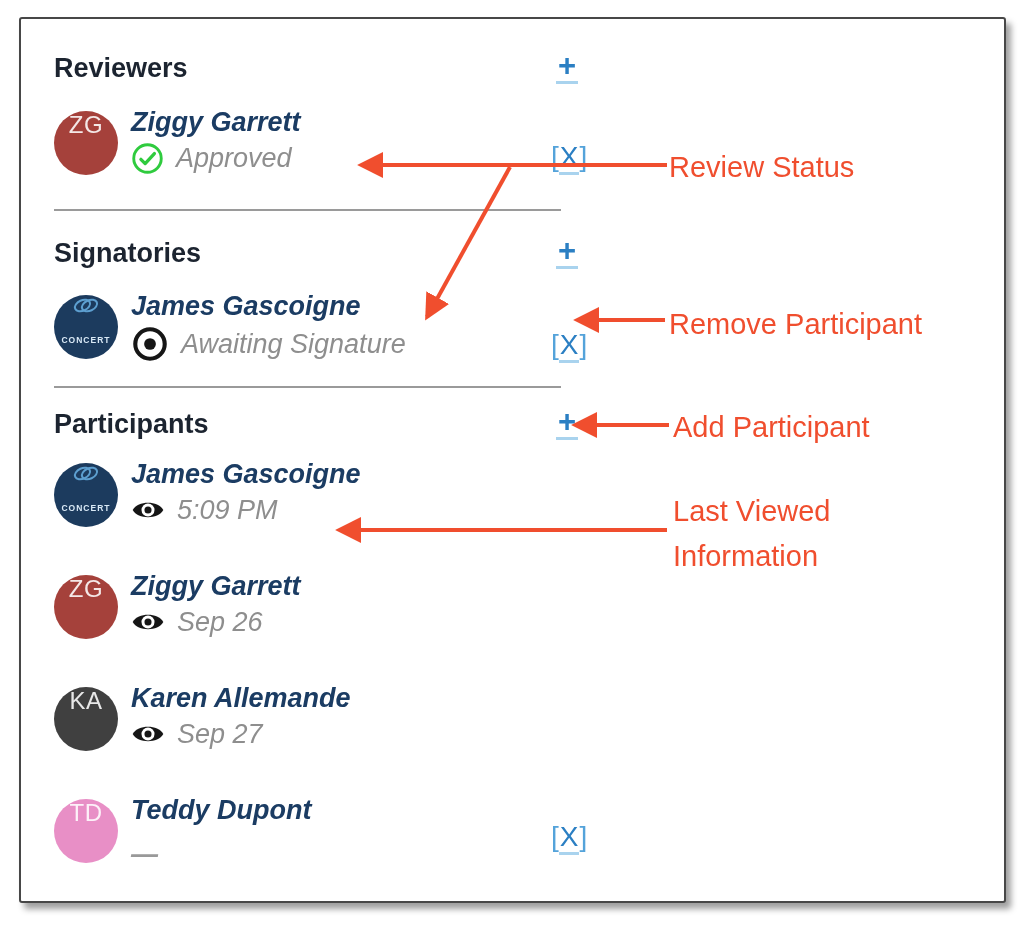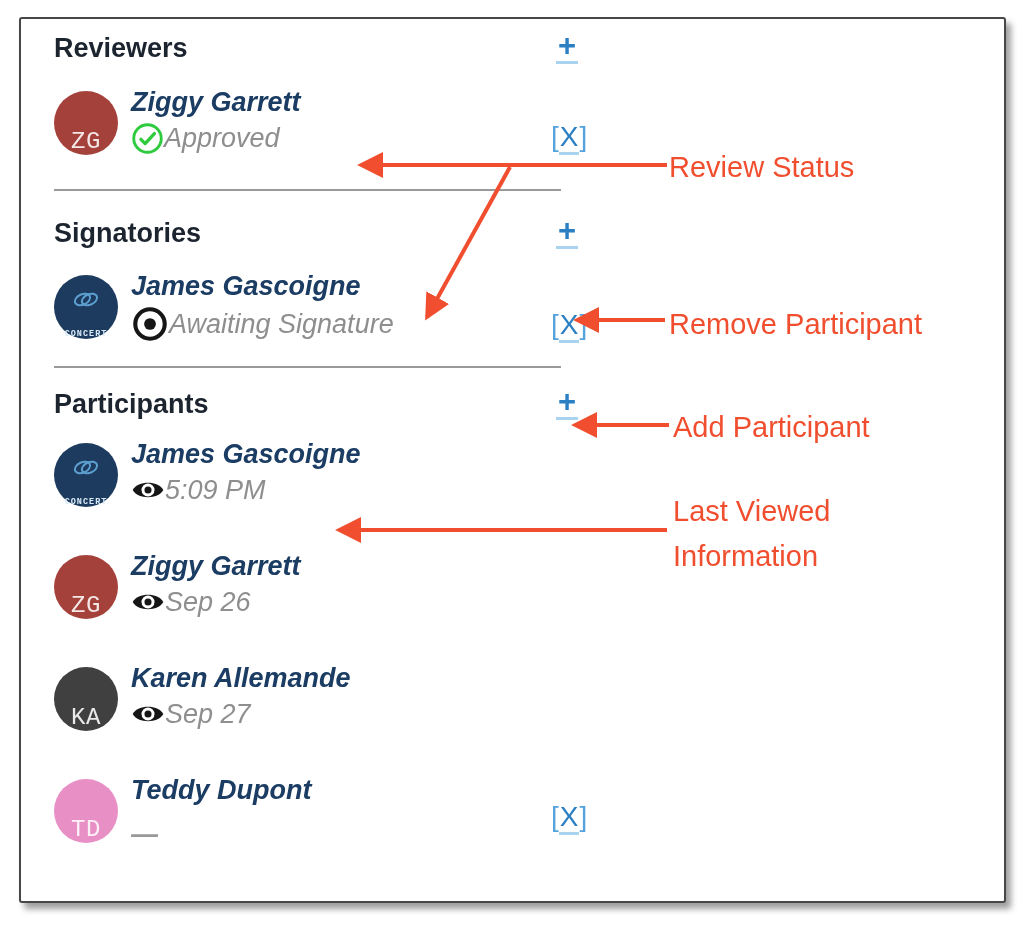--- a/index.html
+++ b/index.html
@@ -5,41 +5,41 @@
   * { margin:0; padding:0; box-sizing:border-box; }
   html,body { width:1024px; height:937px; background:#ffffff;
     font-family:"Liberation Sans", sans-serif; overflow:hidden; }
 
   .card {
     position:absolute; left:19px; top:17px; width:987px; height:886px;
     background:#ffffff; border:2px solid #474747; border-radius:3px;
     box-shadow:5px 6px 6px rgba(0,0,0,0.38);
   }
 
-  .content { position:absolute; left:33px; top:13px; width:530px; }
+  .content { position:absolute; left:33px; top:33px; width:530px; }
 
   .section-header { display:flex; justify-content:space-between; align-items:flex-start; height:34px; }
   .section-title { font-size:27px; font-weight:700; color:#1c2430; line-height:32px; }
   .add-link { color:#2b7fc3; font-size:31px; font-weight:700; line-height:28px;
     text-decoration:none; border-bottom:3px solid #a9d3ee; padding:0 2px 1px 2px; margin-right:6px; cursor:pointer; }
 
   .row { position:relative; display:flex; gap:13px; align-items:flex-start; }
   .row.reviewer-row   { margin-top:20px; min-height:66px; }
   .row.signatory-row  { margin-top:19px; min-height:70px; }
   .row.participant-row{ margin-top:16px; min-height:70px; margin-bottom:42px; }
   .row.participant-row:last-child { margin-bottom:0; }
 
   .avatar { width:64px; height:64px; border-radius:50%; flex:none; margin-top:5px;
-    display:flex; flex-direction:column; align-items:center; justify-content:flex-end;
-    color:rgba(255,255,255,0.88); font-size:24px; font-weight:400; letter-spacing:0.5px;font-family:Liberation Mono, monospace; }
+    display:flex; flex-direction:column; align-items:center; justify-content:flex-start;
+    color:rgba(255,255,255,0.88); font-size:24px; font-weight:400; letter-spacing:0.5px; }
   .avatar .logo-caption { font-size:8.5px; font-weight:700; letter-spacing:1px; color:#d9e9f6; margin-top:19px; }
 
   .member-info { display:flex; flex-direction:column;font-style:italic; }
   .member-name { font-size:27px; font-weight:700; color:#1b3c63; line-height:33px; }
-  .status-line { display:flex; align-items:center; gap:0; margin-top:2px;
+  .status-line { display:flex; align-items:center; gap:12px; margin-top:2px;
     font-size:27px; color:#8e8e8e; line-height:34px; white-space:nowrap; }
   .meta-dash { font-size:27px; color:#999; line-height:30px; margin-top:12px; font-weight:700; }
 
   .remove-link { position:absolute; left:497px; top:36px; font-size:28px; line-height:30px;
     text-decoration:none; cursor:pointer; white-space:nowrap; }
   .remove-link .bracket { color:#54a3da; }
   .remove-link .x-glyph { color:#2b7fc3; border-bottom:3px solid #a9d3ee; padding:0 1px; }
   .signatory-row .remove-link { top:40px; }
   .participant-row .remove-link { top:28px; }
 

